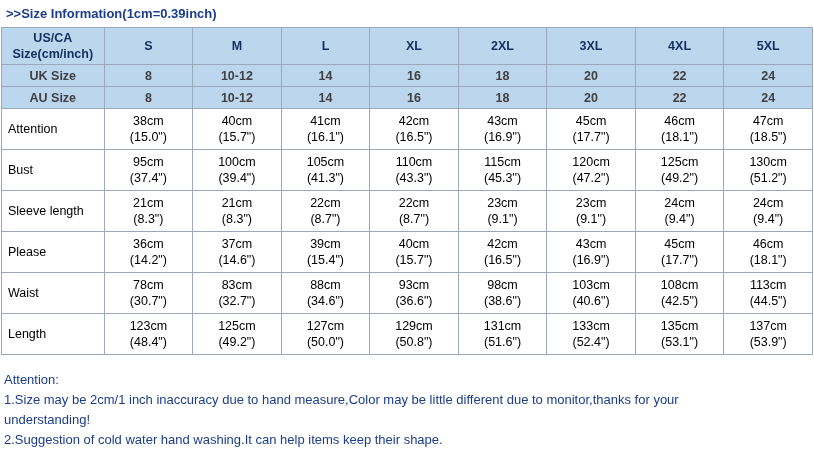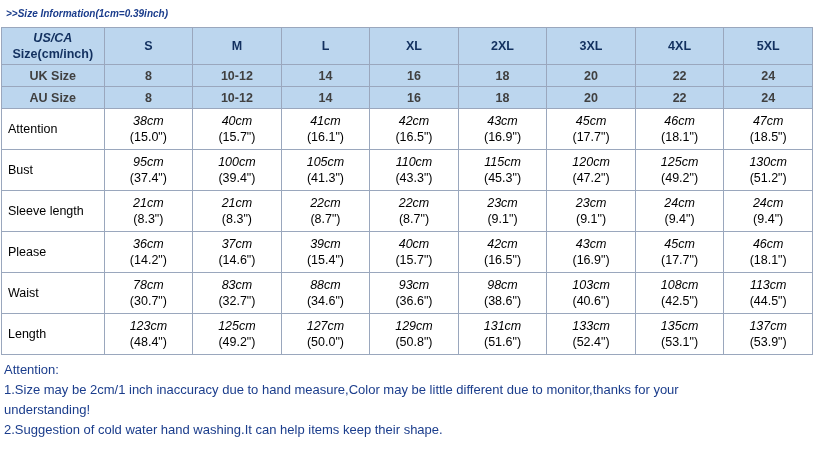--- a/index.html
+++ b/index.html
@@ -17,26 +17,25 @@
   .sheet {
     width: 814px;
     height: 473px;
     box-sizing: border-box;
     position: relative;
   }
   .header-lines {
     padding: 4px 6px 2px 6px;
   }
   .header-line {
-    font-size: 10px;
+    font-size: 13px;
     font-weight: bold;
     line-height: 19px;
     color: #1b3d8c;
     white-space: nowrap;
-    font-style: italic;
   }
   table.size-table {
     border-collapse: collapse;
     width: 812px;
     margin: 2px 0 0 1px;
     table-layout: fixed;
   }
   table.size-table td, table.size-table th {
     border: 1px solid #9aa7bd;
     padding: 0;
@@ -78,31 +77,31 @@
     font-size: 13px;
   }
   .data-row td {
     height: 40px;
     background: #ffffff;
     color: #000000;
   }
   .cell-main {
     display: block;
     line-height: 16px;
-    font-style: italic;
   }
   .cell-sub {
     display: block;
     line-height: 16px;
   }
   .attention {
     padding: 5px 4px 0 4px;
     font-size: 13px;
     line-height: 20px;
     color: #1b3d8c;
+    margin-top: 10px;
   }
   .attention div {
     white-space: nowrap;
   }
 </style>
 </head>
 <body>
 
 <div class="sheet">
 

